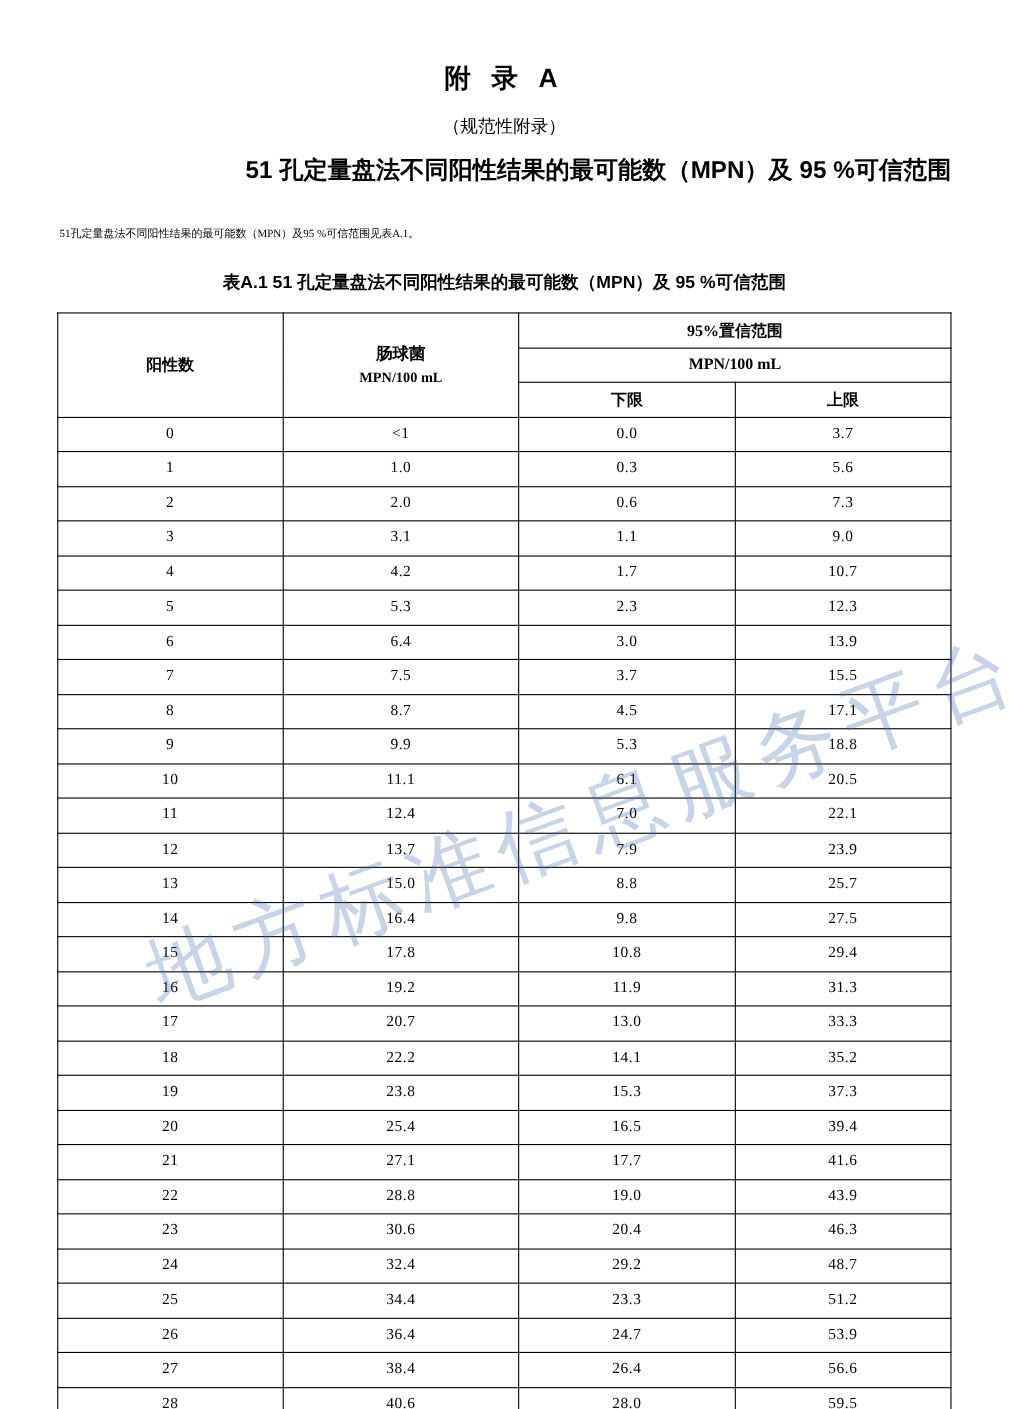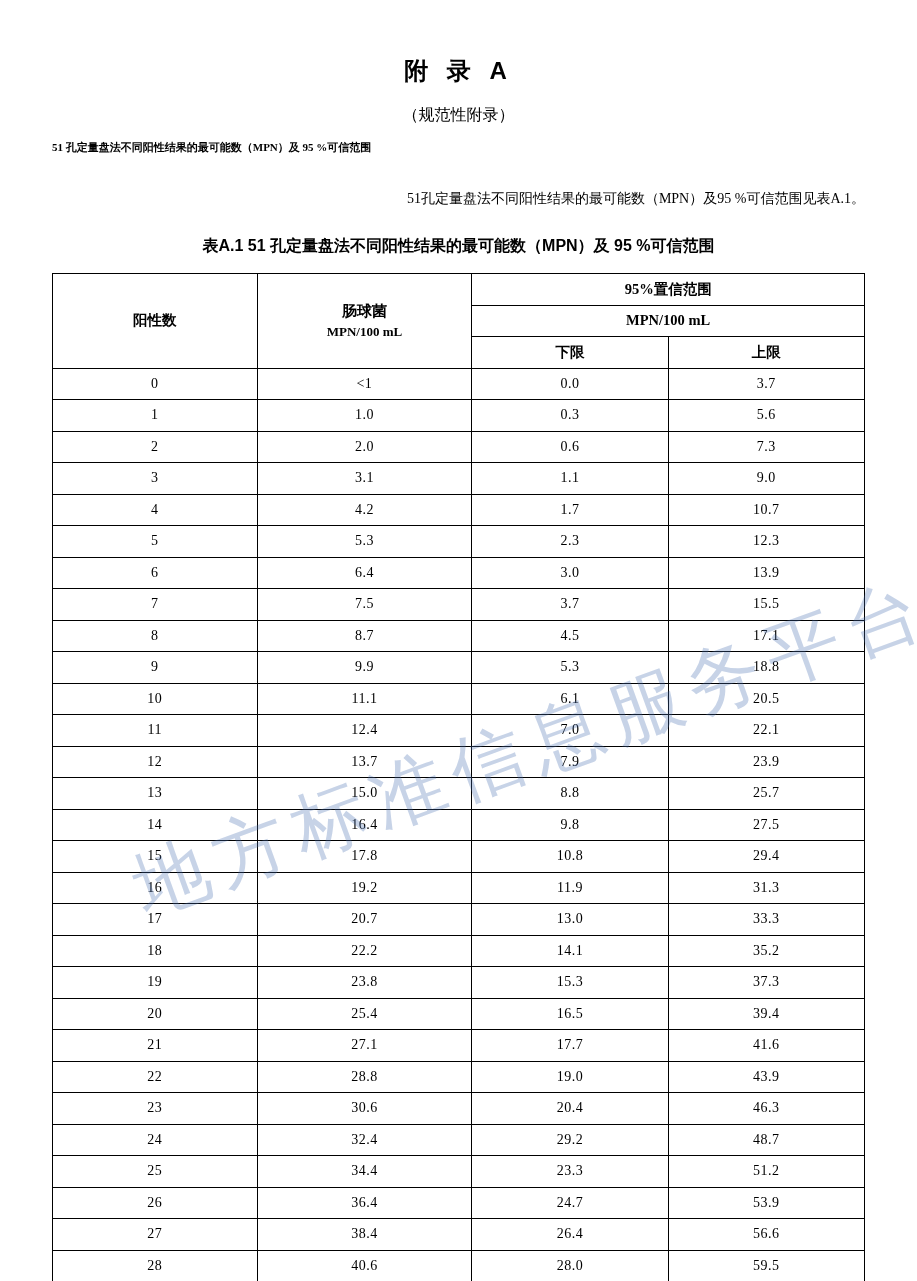--- a/index.html
+++ b/index.html
@@ -32,32 +32,31 @@
     margin-top: 55px;
     font-family: "Liberation Sans", sans-serif;
   }
   .appendix-sub {
     text-align: center;
     font-size: 16px;
     margin-top: 18px;
     font-family: "Liberation Serif", serif;
   }
   .appendix-heading {
-    text-align: left;
-    font-size: 11px;
+    text-align: right;
+    font-size: 22px;
     font-weight: bold;
     margin-top: 14px;
-    font-family: Liberation Serif, serif;
+    font-family: Liberation Sans, sans-serif;
   }
   .intro-line {
-    font-size: 14px;
+    font-size: 10px;
     margin-top: 35px;
     margin-left: 2px;
     text-indent: 0;
-    text-align: right;
   }
   .table-caption {
     text-align: center;
     font-size: 16px;
     font-weight: bold;
     margin-top: 28px;
     font-family: "Liberation Sans", sans-serif;
   }
 
   

